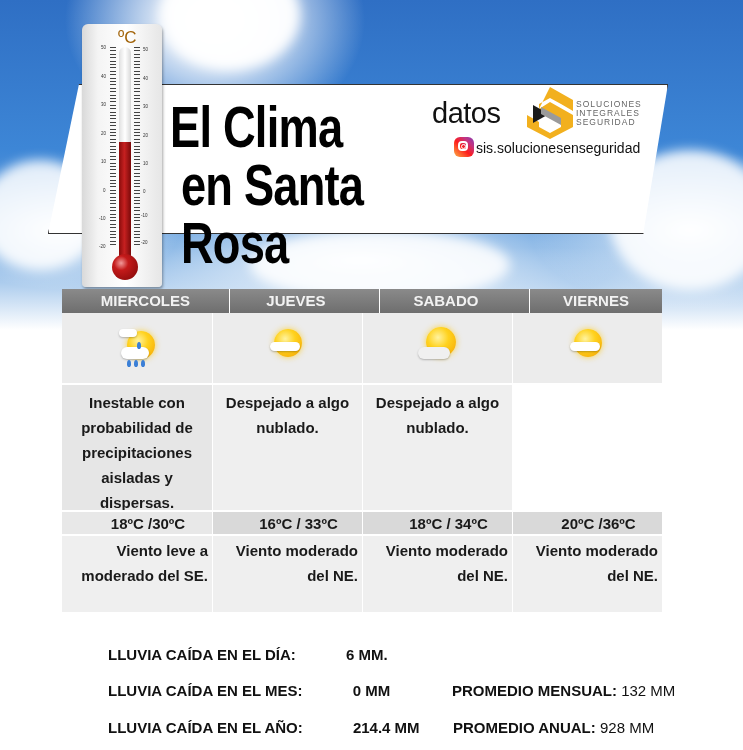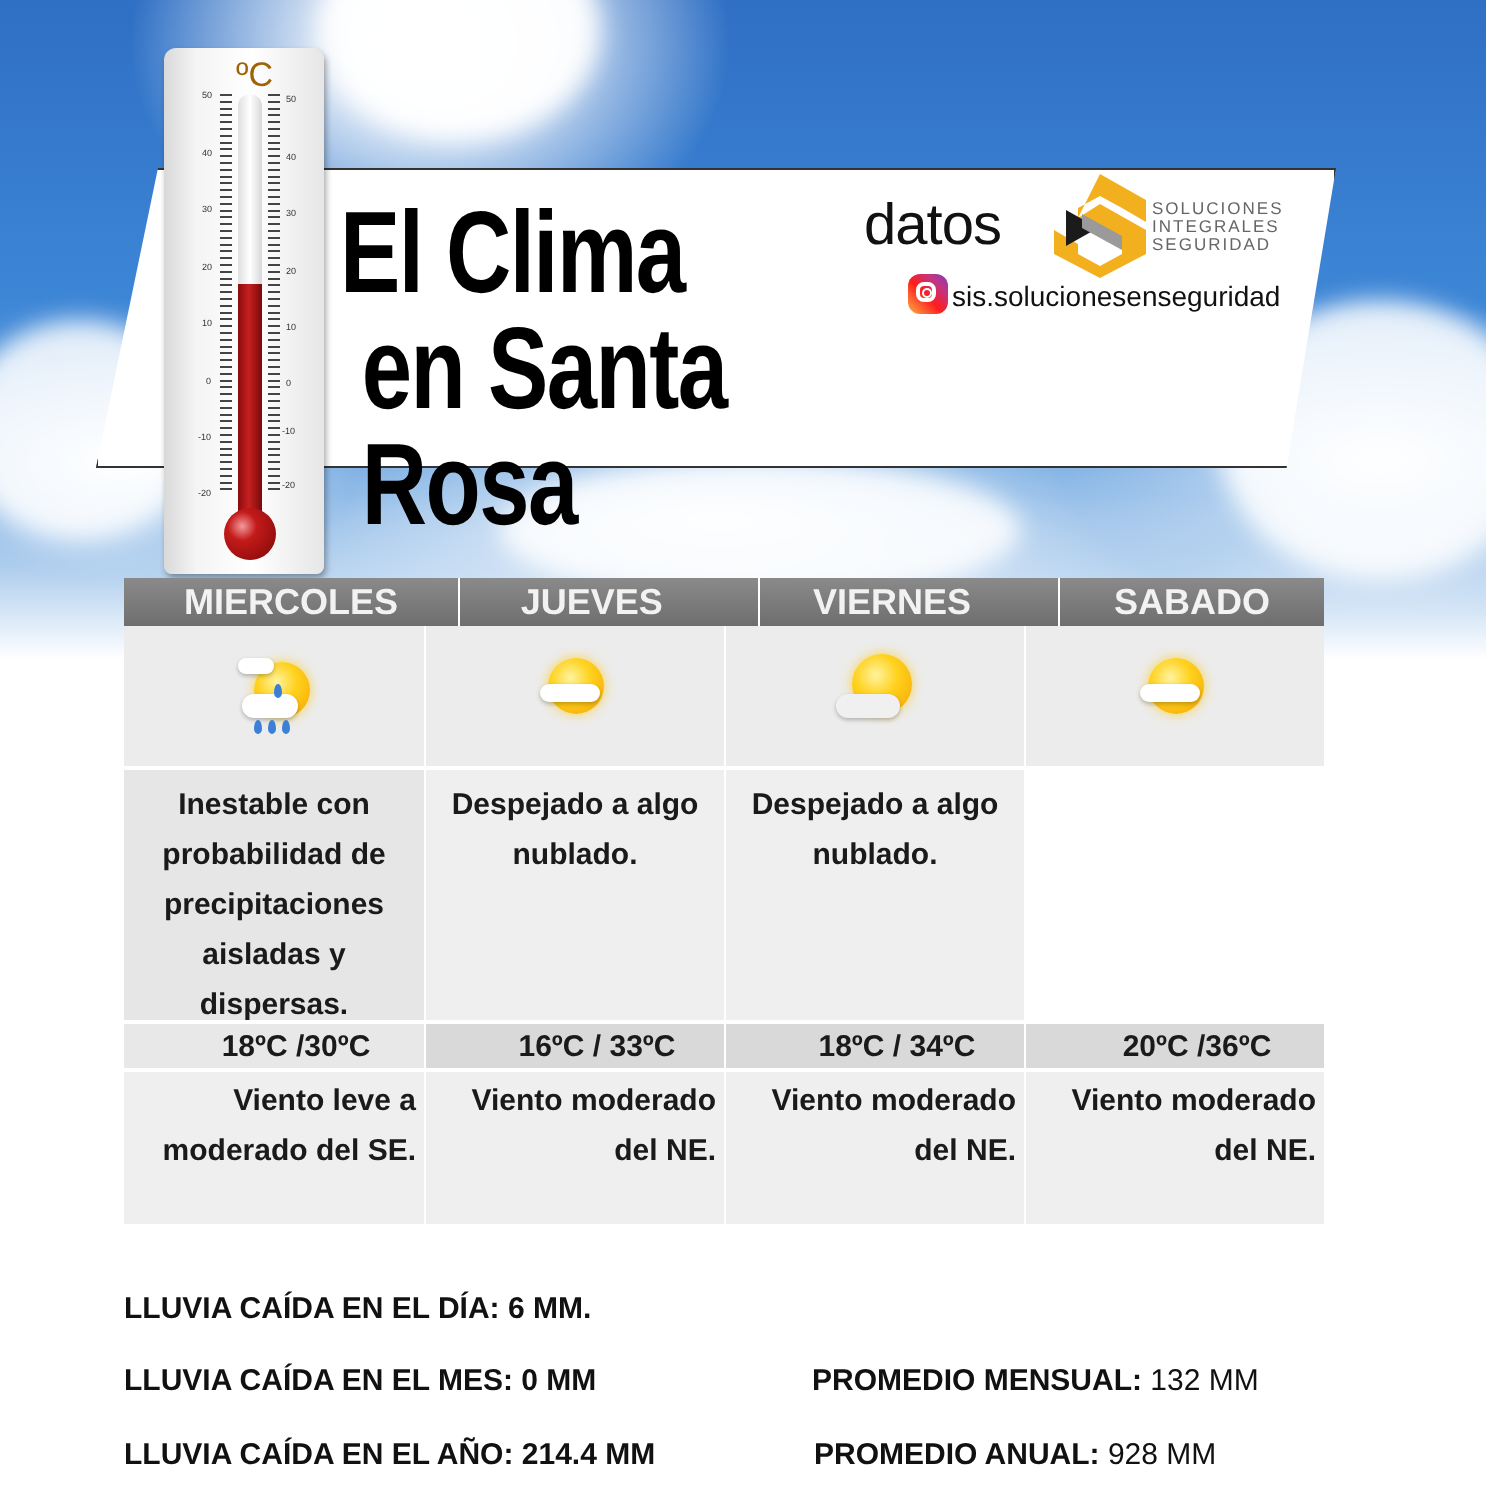--- a/index.html
+++ b/index.html
@@ -71,21 +71,21 @@
     background: radial-gradient(circle at 35% 35%, #f29a9a 0%, #c41a1a 30%, #7d0808 100%); }
   .tick { position: absolute; font-size: 4.5px; color: #333; }
   .scale-l, .scale-r { position: absolute; top: 47px; width: 6px; height: 200px;
     background: repeating-linear-gradient(180deg, #444 0 1px, transparent 1px 3.4px); }
   .scale-l { left: 110px; } .scale-r { left: 134px; }
 
   
   .forecast { position: absolute; left: 62px; top: 289px; width: 600px; }
   .row { display: flex; }
   .hdr { height: 24px; background: linear-gradient(180deg, #8a8a8a, #6e6e6e); }
-  .hdr .cell { color: #f2f2f2; font-weight: 700; font-size: 18px; line-height: 24px; margin-left: 17px; }
+  .hdr .cell { color: #f2f2f2; font-weight: 700; font-size: 15px; line-height: 24px; margin-left: 17px; }
   .cell { width: 150px; text-align: center; font-family: "Liberation Sans", sans-serif; }
   .cell + .cell { border-left: 1px solid #ffffff; }
   .icons { height: 70px; }
   .icons .cell { background: #ececec; position: relative; }
   .desc .cell { background: #efefef; font-size: 15px; font-weight: 700; line-height: 25px; color: #1a1a1a; padding: 5px 4px 2px; height: 127px; border-top: 2px solid #fff; }
   .desc .cell:first-child { background: #e6e6e6; }
   .temps .cell { background: #d9d9d9; font-size: 15px; font-weight: 700; line-height: 24px; height: 24px; color: #1a1a1a; border-top: 2px solid #fff; padding-left: 22px; }
   .temps .cell:first-child { background: #e8e8e8; }
   .wind .cell { background: #efefef; font-size: 15px; font-weight: 700; line-height: 25px; color: #1a1a1a; padding: 2px 4px; height: 78px; border-top: 2px solid #fff; text-align: right; }
 
@@ -93,21 +93,21 @@
   .wx { position: absolute; left: 50%; top: 16px; transform: translateX(-50%); width: 40px; height: 40px; }
   .sun { position: absolute; width: 28px; height: 28px; border-radius: 50%;
     background: radial-gradient(circle at 40% 35%, #fff3a0 0%, #ffd21e 40%, #f5a300 100%);
     box-shadow: 0 0 6px rgba(255,200,0,0.7); }
   .cl { position: absolute; background: #fff; border-radius: 10px; box-shadow: 0 1px 2px rgba(0,0,0,0.25); }
   .drop { position: absolute; width: 4px; height: 7px; background: #3b7fd6; border-radius: 50% 50% 50% 50% / 60% 60% 40% 40%; }
 
   
   .stats { position: absolute; left: 62px; top: 646px; width: 620px; font-family: "Liberation Sans", sans-serif; font-size: 15px; color: #111; }
   .stat { position: absolute; white-space: nowrap; }
-  .stat b { font-weight: 700; }
+  .stat b { font-weight: 700; margin-left: 46px; }
   .stat .v { font-weight: 400; }
 </style>
 </head>
 <body>
 
 <div class="sky">
   <div class="cloud" style="left:-20px;top:160px;width:120px;height:110px;"></div>
   <div class="cloud" style="left:610px;top:150px;width:160px;height:140px;"></div>
   <div class="cloud" style="left:250px;top:230px;width:260px;height:70px;"></div>
   <div class="cloud" style="left:160px;top:-40px;width:140px;height:110px;background:rgba(255,255,255,0.95);"></div>
@@ -158,22 +158,22 @@
 <div class="tick" style="left:143px;top:133px;">20</div>
 <div class="tick" style="left:143px;top:161px;">10</div>
 <div class="tick" style="left:143px;top:189px;">0</div>
 <div class="tick" style="left:141px;top:213px;">-10</div>
 <div class="tick" style="left:141px;top:240px;">-20</div>
 
 <div class="forecast">
   <div class="row hdr">
     <div class="cell">MIERCOLES</div>
     <div class="cell">JUEVES</div>
+    <div class="cell">SABADO</div>
     <div class="cell">VIERNES</div>
-    <div class="cell">SABADO</div>
   </div>
 
   <div class="row icons">
     <div class="cell">
       <div class="wx">
         <div class="sun" style="left:10px;top:2px;"></div>
         <div class="cl" style="left:2px;top:0px;width:18px;height:8px;"></div>
         <div class="cl" style="left:4px;top:18px;width:28px;height:12px;"></div>
         <div class="drop" style="left:10px;top:31px;"></div>
         <div class="drop" style="left:17px;top:31px;"></div>

